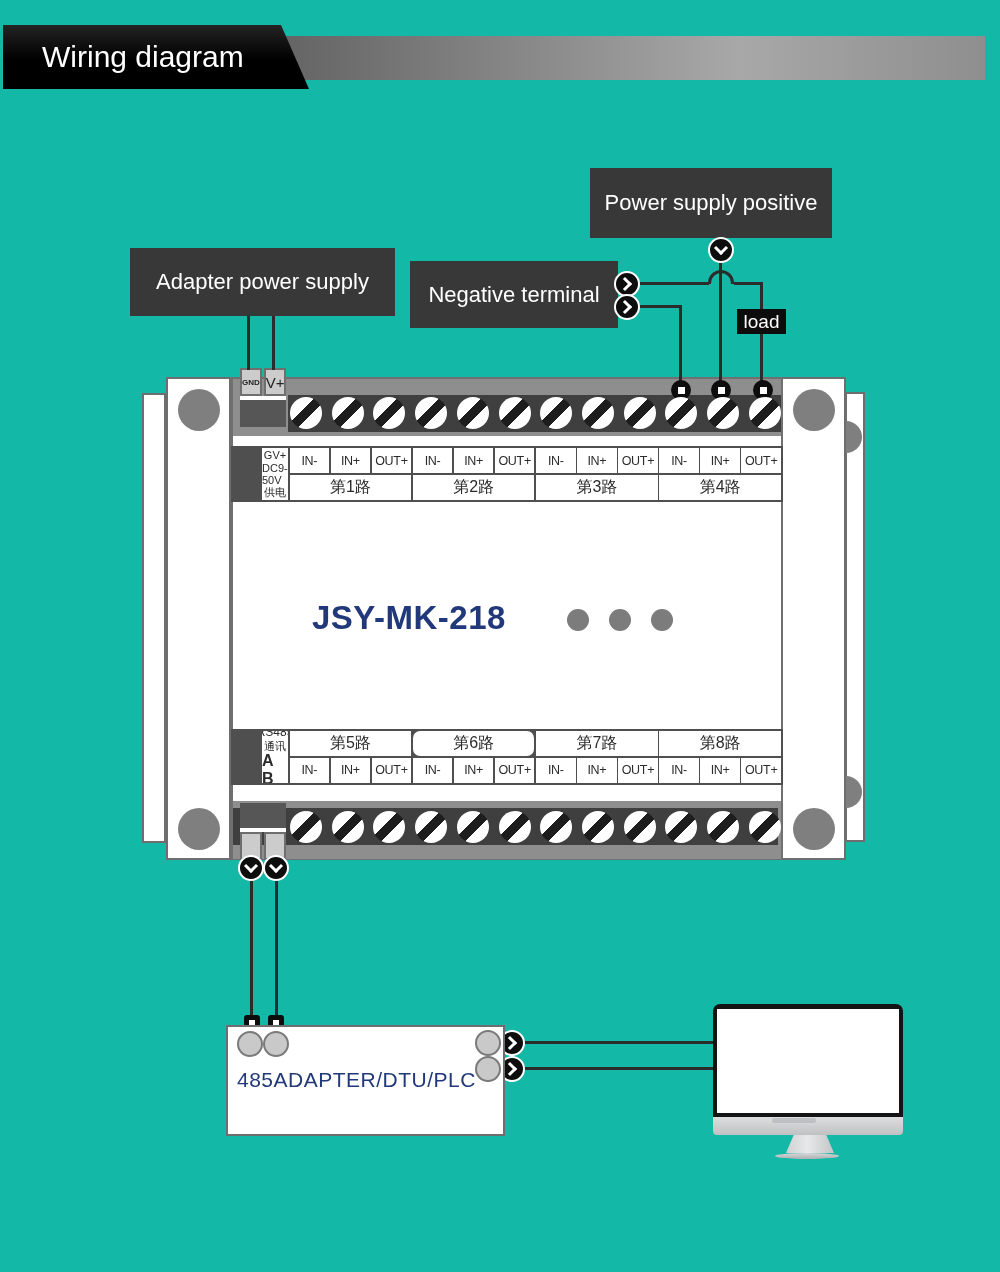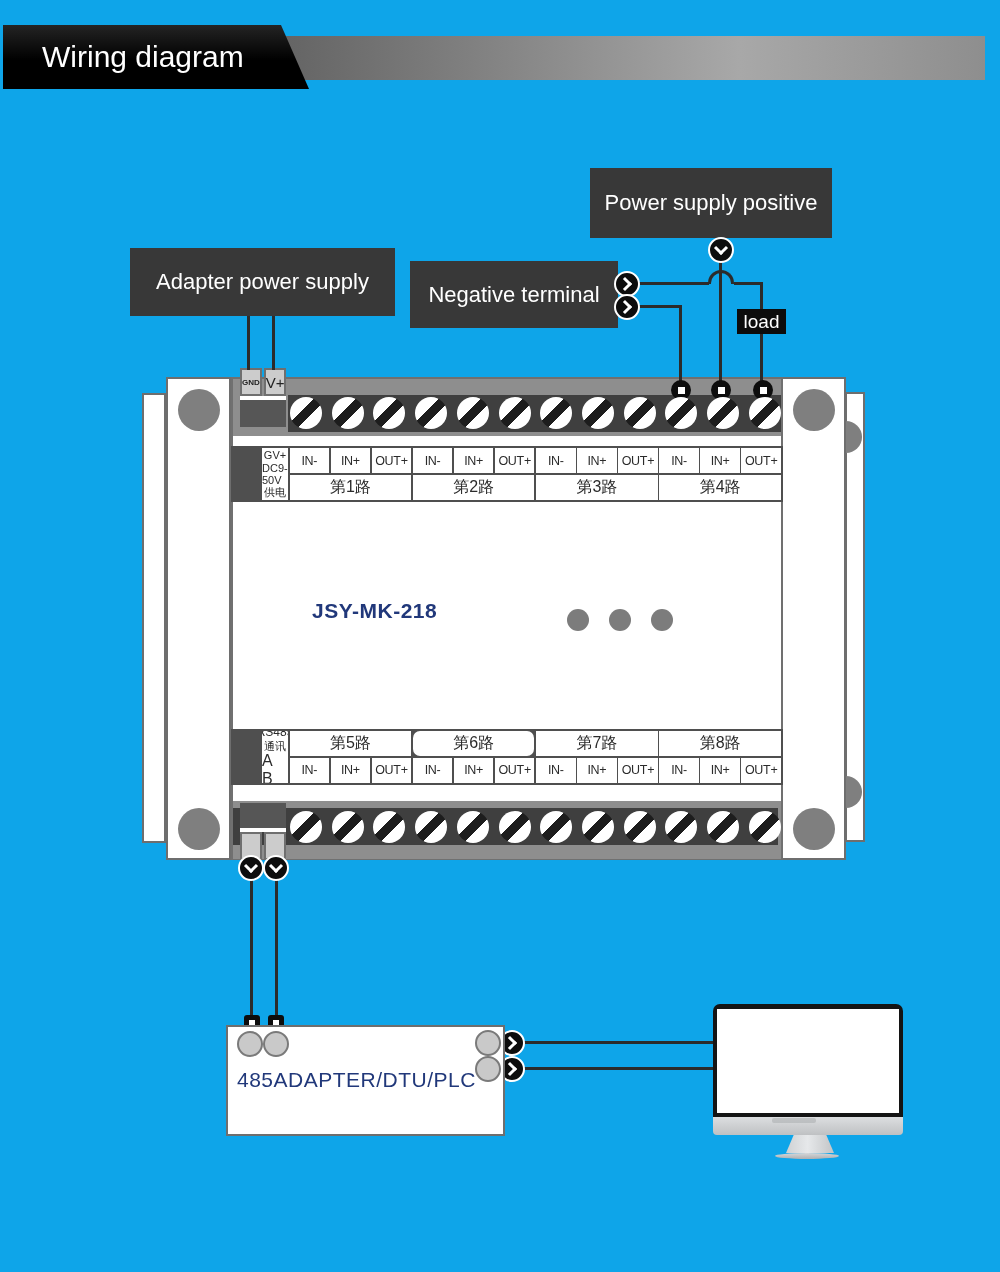--- a/index.html
+++ b/index.html
@@ -1,18 +1,18 @@
 <!DOCTYPE html>
 <html><head>
 <meta charset="utf-8">
 <style>
   html,body { margin:0; padding:0; background:#ffffff; }
   #stage {
     position:relative; width:1000px; height:1272px; overflow:hidden;
-    font-family:"Liberation Sans","DejaVu Sans",sans-serif; background:#0ea5e9;
+    font-family:"Liberation Sans","DejaVu Sans",sans-serif; background:#14b8a6;
     --navy:#21387a; --callout:#383838; --wire:#2b2b2b; --strip:#8e8e8e; --band:#3f3f3f;
   }
 
   
   .graybar { position:absolute; left:283px; top:36px; width:702px; height:44px;
     background:linear-gradient(90deg,#646464,#a8a8a8 65%,#8e8e8e); }
   .banner { position:absolute; left:3px; top:25px; width:306px; height:64px;
     clip-path:polygon(0 0,278px 0,100% 100%,0 100%);
     background:linear-gradient(180deg,#242424 0%,#000 55%);
     color:#fff; font-size:30px; line-height:64px; padding-left:39px; box-sizing:border-box; }
@@ -43,23 +43,23 @@
   .pin-table { position:absolute; width:552px; height:56px; display:grid; box-sizing:border-box;
     grid-template-columns:55px repeat(12,1fr); grid-template-rows:1fr 1fr;
     gap:1.5px; background:#4f4f4f; border:2px solid #4f4f4f; }
   .cell { background:#fff; display:flex; align-items:center; justify-content:center; color:#2b2b2b; overflow:hidden; }
   .cell.pin  { font-size:12.5px; letter-spacing:-0.3px; }
   .cell.chan { font-size:16px; }
   .cell.corner { flex-direction:column; line-height:1.12;margin-left:29px; }
   #table-top .cline { font-size:11px; }
   #table-bottom .cline0 { font-size:12px; }
   #table-bottom .cline1 { font-size:11px; }
-  #table-bottom .cline2 { font-size:16px; word-spacing:14px; }
-
-  .model { position:absolute; left:312px; top:599px; color:var(--navy); font-size:21px; font-weight:bold; letter-spacing:0.5px; }
+  #table-bottom .cline2 { font-size:16px; word-spacing:14px;font-weight:bold; }
+
+  .model { position:absolute; left:312px; top:599px; color:var(--navy); font-size:33px; font-weight:bold; letter-spacing:0.5px; }
   .led { position:absolute; top:609px; width:22px; height:22px; border-radius:50%; background:#7c7c7c; }
 
   
   .wire { position:absolute; background:var(--wire); }
   .hop { position:absolute; left:708px; top:270px; width:26px; height:14px;
     border:3px solid var(--wire); border-bottom:none; border-radius:13px 13px 0 0; box-sizing:border-box; }
   .chev { position:absolute; width:22px; height:22px; background:#0d0d0d; border:2px solid #fff;
     border-radius:50%; display:flex; align-items:center; justify-content:center; }
   .chev i { display:block; width:7px; height:7px; border-top:3px solid #fff; border-right:3px solid #fff; }
   .chev.right i { transform:translate(-2px,0) rotate(45deg); }

